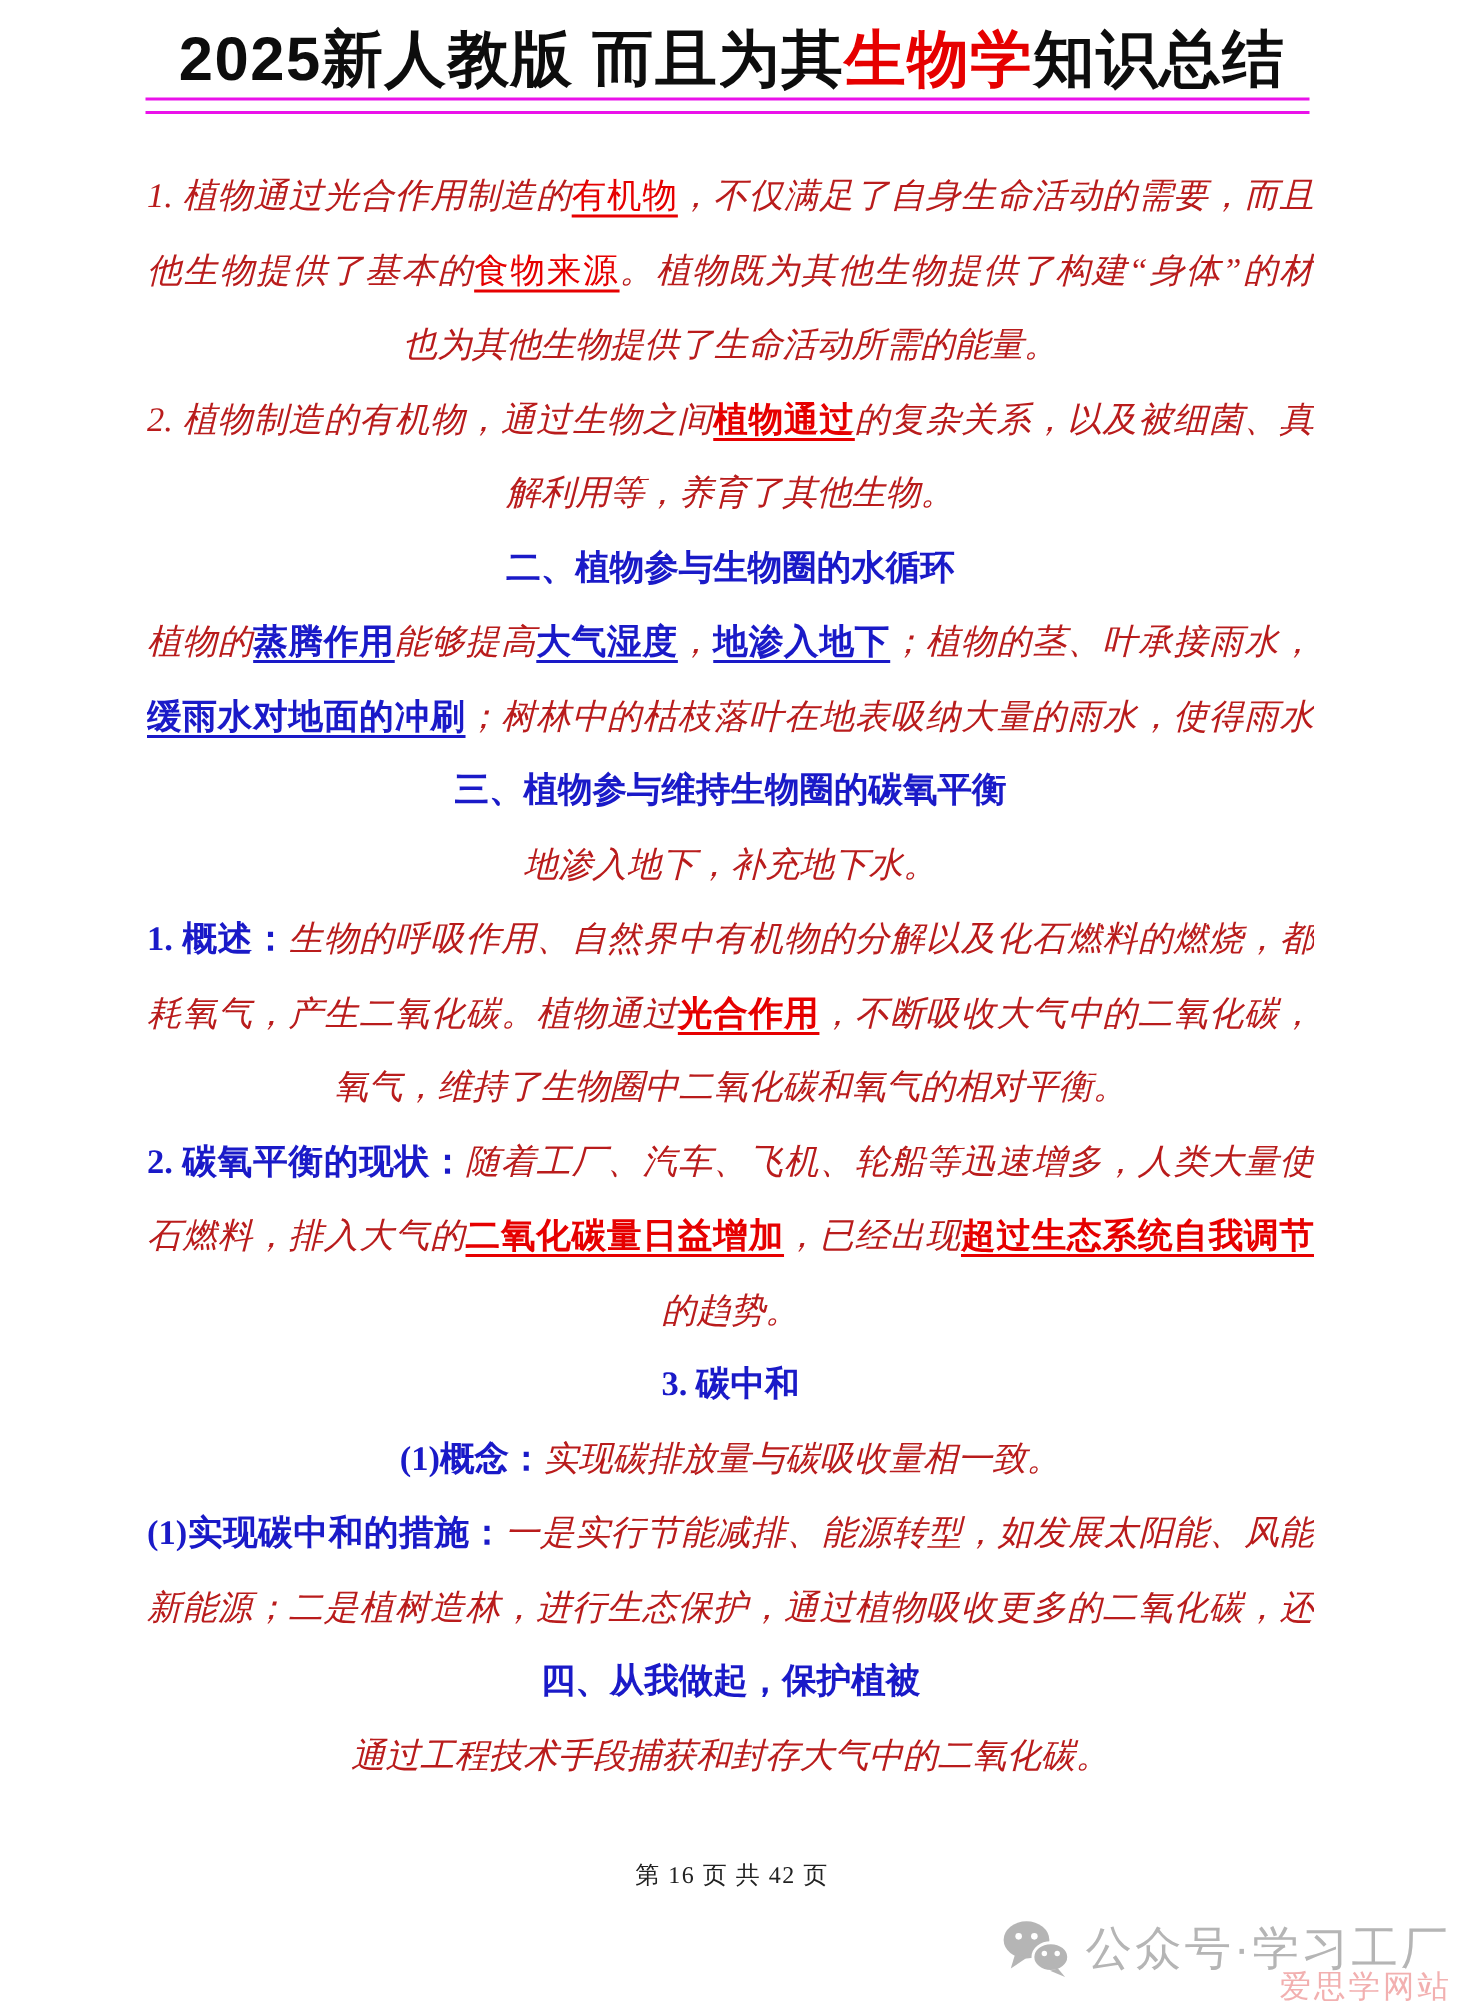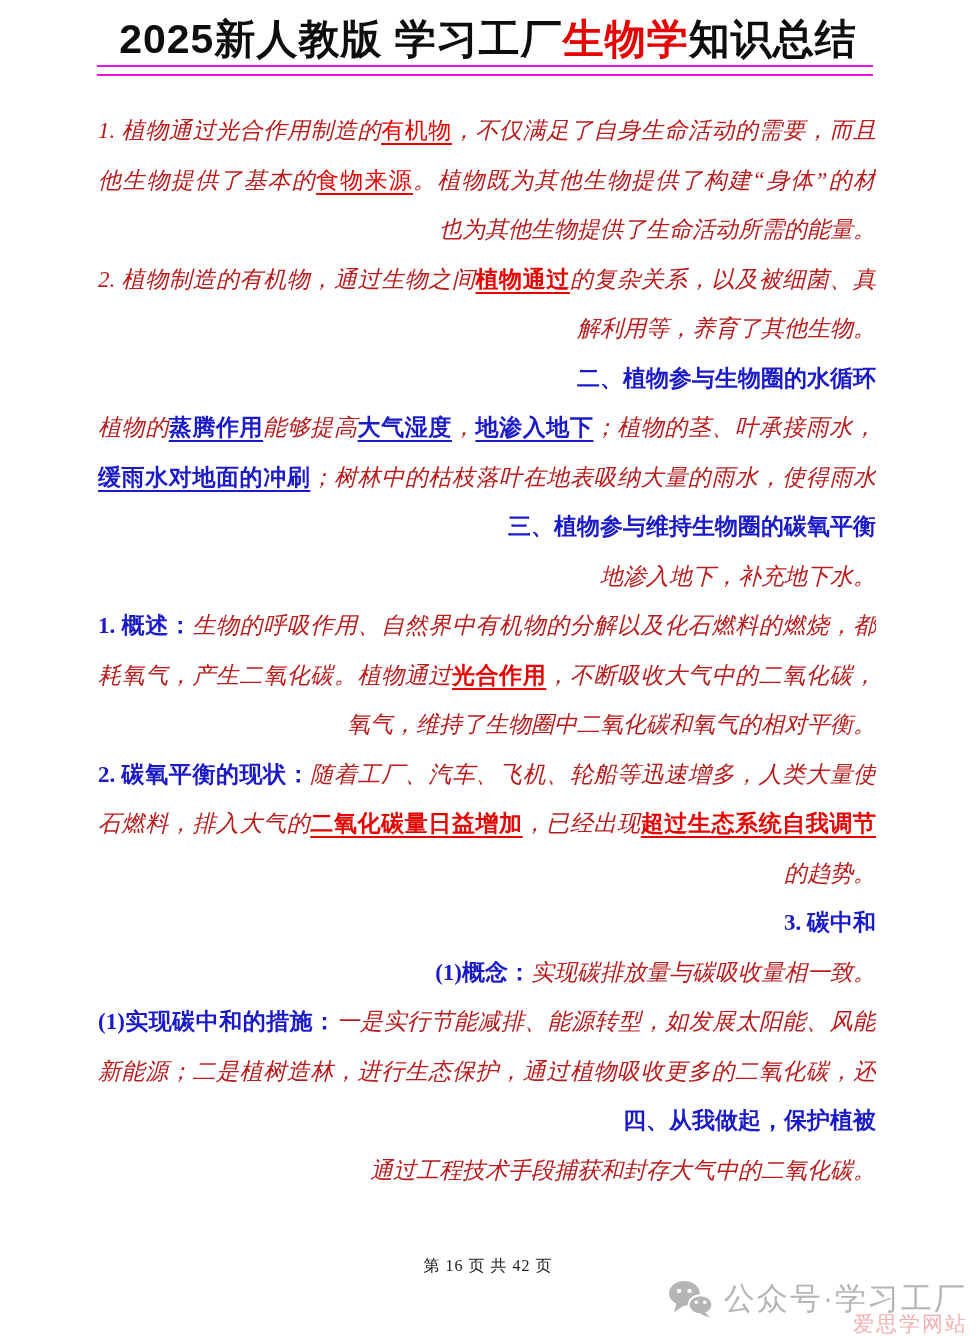--- a/index.html
+++ b/index.html
@@ -21,39 +21,39 @@
   .rule-double{
     position:absolute;left:97px;top:65px;width:776px;height:7px;
     border-top:2px solid #ea12ea;border-bottom:2px solid #ea12ea;
   }
   
   .doc-body{
     position:absolute;left:98px;top:106px;width:778px;
   }
   .line{
     height:49.5px;line-height:49.5px;font-size:23px;
-    text-align:right;white-space:nowrap;
+    text-align:center;white-space:nowrap;
   }
   .line.fill{
     white-space:normal;text-align:justify;text-align-last:justify;
     overflow:hidden;
   }
   .s-n{color:#b91c1c;font-style:italic;}
   .s-ru{color:#e60000;text-decoration:underline;text-decoration-color:#e60000;
         text-underline-offset:5px;text-decoration-thickness:2px;}
   .s-rbu{color:#e60000;font-weight:bold;text-decoration:underline;
         text-decoration-color:#e60000;text-underline-offset:5px;text-decoration-thickness:2px;}
   .s-bbu{color:#1a1ac8;font-weight:bold;text-decoration:underline;
         text-decoration-color:#1a1ac8;text-underline-offset:5px;text-decoration-thickness:2px;}
   .s-bb{color:#1a1ac8;font-weight:bold;}
   .s-h{color:#1a1ac8;font-weight:bold;}
   
   .page-footer{
     position:absolute;left:0;top:1240px;width:100%;
-    text-align:center;font-size:16px;color:#222;letter-spacing:1px;margin-top:16px;
+    text-align:center;font-size:16px;color:#222;letter-spacing:1px;
   }
   
   .wechat-badge{
     position:absolute;right:9px;top:1278px;
     display:flex;align-items:center;gap:10px;
     color:#b5b5b5;
     font-family:"Liberation Sans","DejaVu Sans",sans-serif;
     font-size:31px;letter-spacing:2px;white-space:nowrap;
   }
   .wechat-badge svg{display:block;}
@@ -63,21 +63,21 @@
     font-family:"Liberation Sans","DejaVu Sans",sans-serif;
     font-size:21px;letter-spacing:2px;white-space:nowrap;
   }
 </style>
 </head>
 <body>
 
 <div class="page">
 
   <div class="doc-title">
-    <span>2025新人教版 学习工厂</span><span class="hl">生物学</span><span>知识总结</span>
+    <span>2025新人教版 而且为其</span><span class="hl">生物学</span><span>知识总结</span>
   </div>
 
   <div class="rule-double"></div>
 
   <div class="doc-body" id="doc-body">
       <div class="line fill"><span class="s-n">1. 植物通过光合作用制造的</span><span class="s-ru">有机物</span><span class="s-n">，不仅满足了自身生命活动的需要，而且为其</span></div>
       <div class="line fill"><span class="s-n">他生物提供了基本的</span><span class="s-ru">食物来源</span><span class="s-n">。植物既为其他生物提供了构建“身体”的材料，</span></div>
       <div class="line"><span class="s-n">也为其他生物提供了生命活动所需的能量。</span></div>
       <div class="line fill"><span class="s-n">2. 植物制造的有机物，通过生物之间</span><span class="s-rbu">植物通过</span><span class="s-n">的复杂关系，以及被细菌、真菌分</span></div>
       <div class="line"><span class="s-n">解利用等，养育了其他生物。</span></div>

